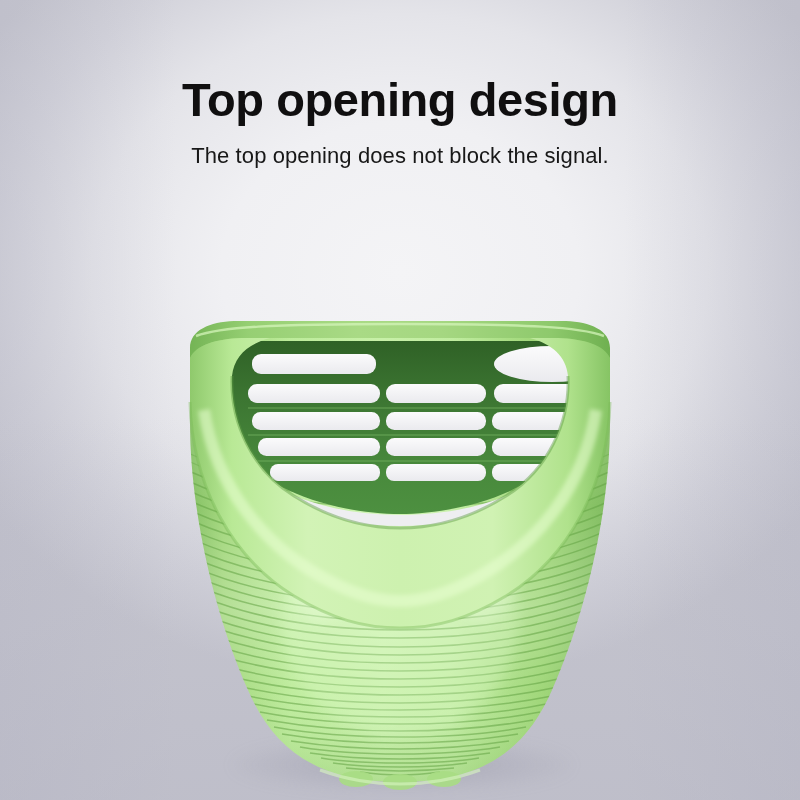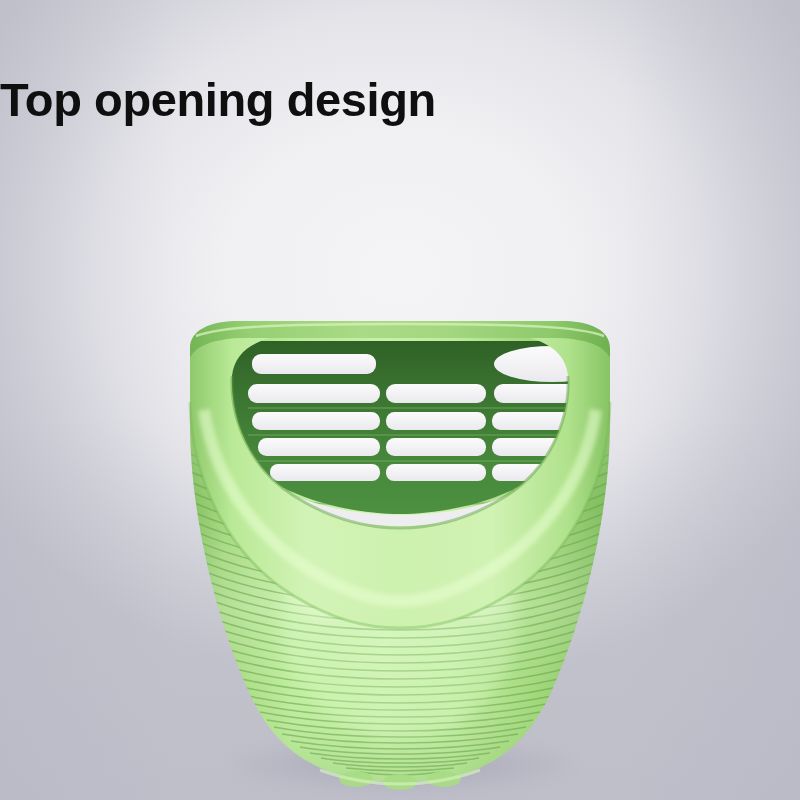--- a/index.html
+++ b/index.html
@@ -33,20 +33,21 @@
                       rgba(178,178,194,0.00) 78%, rgba(178,178,194,0.30) 100%);
     pointer-events: none;
   }
 
   
   #text-block {
     position: absolute;
     left: 0;
     top: 72px;
     width: 800px;
+    text-align: center;
     z-index: 6;
   }
   #page-title {
     margin: 0;
     font-size: 47px;
     line-height: 56px;
     font-weight: 700;
     letter-spacing: -0.4px;
     color: #100f10;
   }
@@ -88,20 +89,21 @@
 </style>
 </head>
 <body>
 
 <div id="stage">
 
   <div id="bg-vignette"></div>
 
   <div id="text-block">
     <h1 id="page-title">Top opening design</h1>
+    <p id="page-subtitle">The top opening does not block the signal.</p>
   </div>
 
   <div id="product-shadow"></div>
 
   <div id="product">
     <svg viewBox="0 0 480 482" xmlns="http://www.w3.org/2000/svg">
       <defs>
 
         <linearGradient id="gBody" x1="0" y1="0" x2="1" y2="0">
           <stop offset="0.00" stop-color="#7fbd5d"></stop>

